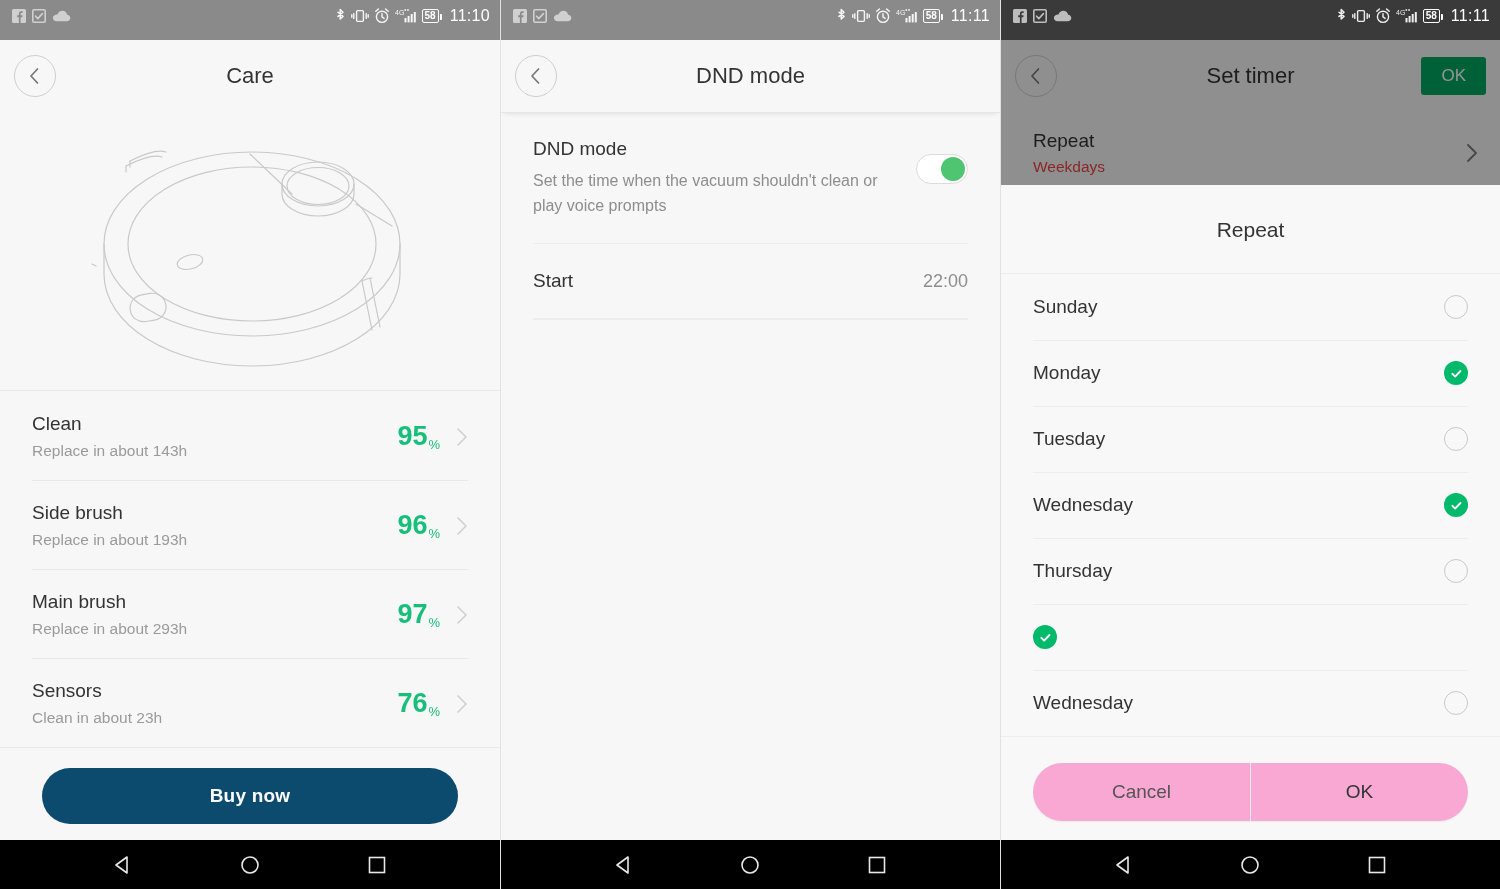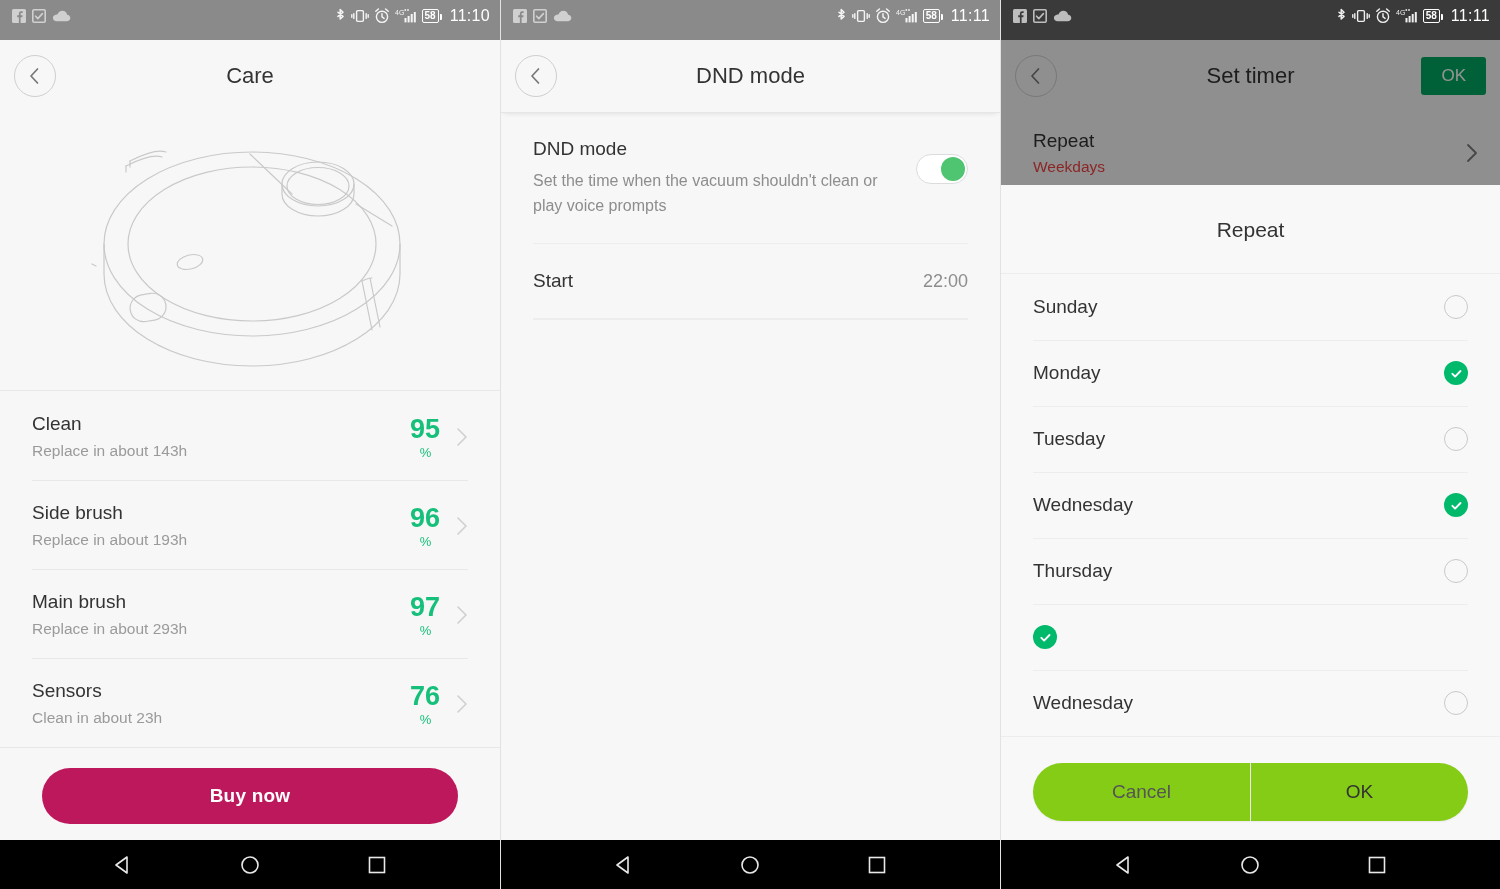--- a/index.html
+++ b/index.html
@@ -57,26 +57,26 @@
   .hero { height:278px; display:flex; align-items:center; justify-content:center; background:#f7f7f7; }
   .divider-full { height:1px; background:#e8e8e8; }
   .care-list { padding:0 32px; background:#f7f7f7; }
   .care-row { display:flex; align-items:center; padding:22px 0 20px; position:relative; }
   .care-row + .care-row::before {
     content:""; position:absolute; top:0; left:0; right:0; height:1px; background:#e8e8e8;
   }
   .care-texts { flex:1; }
   .care-name { font-size:19px; color:#333; margin-bottom:7px; }
   .care-sub { font-size:15.5px; color:#9a9a9a; }
-  .care-pct { color:#16c07a; font-size:27px; font-weight:600; display:flex; align-items:center;flex-direction:column; }
+  .care-pct { color:#16c07a; font-size:27px; font-weight:600; display:flex; align-items:flex-end; }
   .care-pct .unit { font-size:13px; margin-left:1px; font-weight:500; }
   .chev { margin-left:16px; display:flex; align-items:center; }
   .buywrap { padding:20px 42px 0; }
   .buybtn {
-    height:56px; border-radius:28px; background:#be185d; color:#fff;
+    height:56px; border-radius:28px; background:#0c4a6e; color:#fff;
     font-size:19px; font-weight:bold; display:flex;
     align-items:center; justify-content:center; letter-spacing:.2px;
   }
 
   
   .dnd-body { padding:0 32px; }
   .dnd-top { display:flex; align-items:flex-start; padding:26px 0 24px; }
   .dnd-texts { flex:1; padding-right:24px; }
   .dnd-title { font-size:19px; color:#333; margin-bottom:9px; }
   .dnd-desc { font-size:16px; color:#8d8d8d; line-height:1.55; }
@@ -108,21 +108,21 @@
   .sheet-sep { height:1px; background:#ededed; }
   .days { padding:0 32px; }
   .day-row { display:flex; align-items:center; padding:21px 0; position:relative; }
   .day-row + .day-row::before {
     content:""; position:absolute; top:0; left:0; right:0; height:1px; background:#ededed;
   }
   .day-label { flex:1; font-size:19px; color:#333; }
   .radio { width:24px; height:24px; border-radius:50%; border:1.5px solid #c9c9c9; background:#f8f8f8; }
   .radio.on { border:none; background:#00b96b; display:flex; align-items:center; justify-content:center; }
   .dlg-actions {
-    margin:26px 32px 0; height:58px; background:#84cc16; border-radius:29px;
+    margin:26px 32px 0; height:58px; background:#f9a8d4; border-radius:29px;
     display:flex; align-items:center; box-shadow:0 1px 2px rgba(0,0,0,.06);
   }
   .dlg-btn { flex:1; text-align:center; font-size:19px; color:#555; }
   .dlg-btn.ok { color:#333; }
   .dlg-divider { width:1px; height:58px; background:#ececec; }
 
   
   .navbar {
     position:absolute; bottom:0; left:0; right:0; height:49px;
     background:#000; display:flex; align-items:center;

